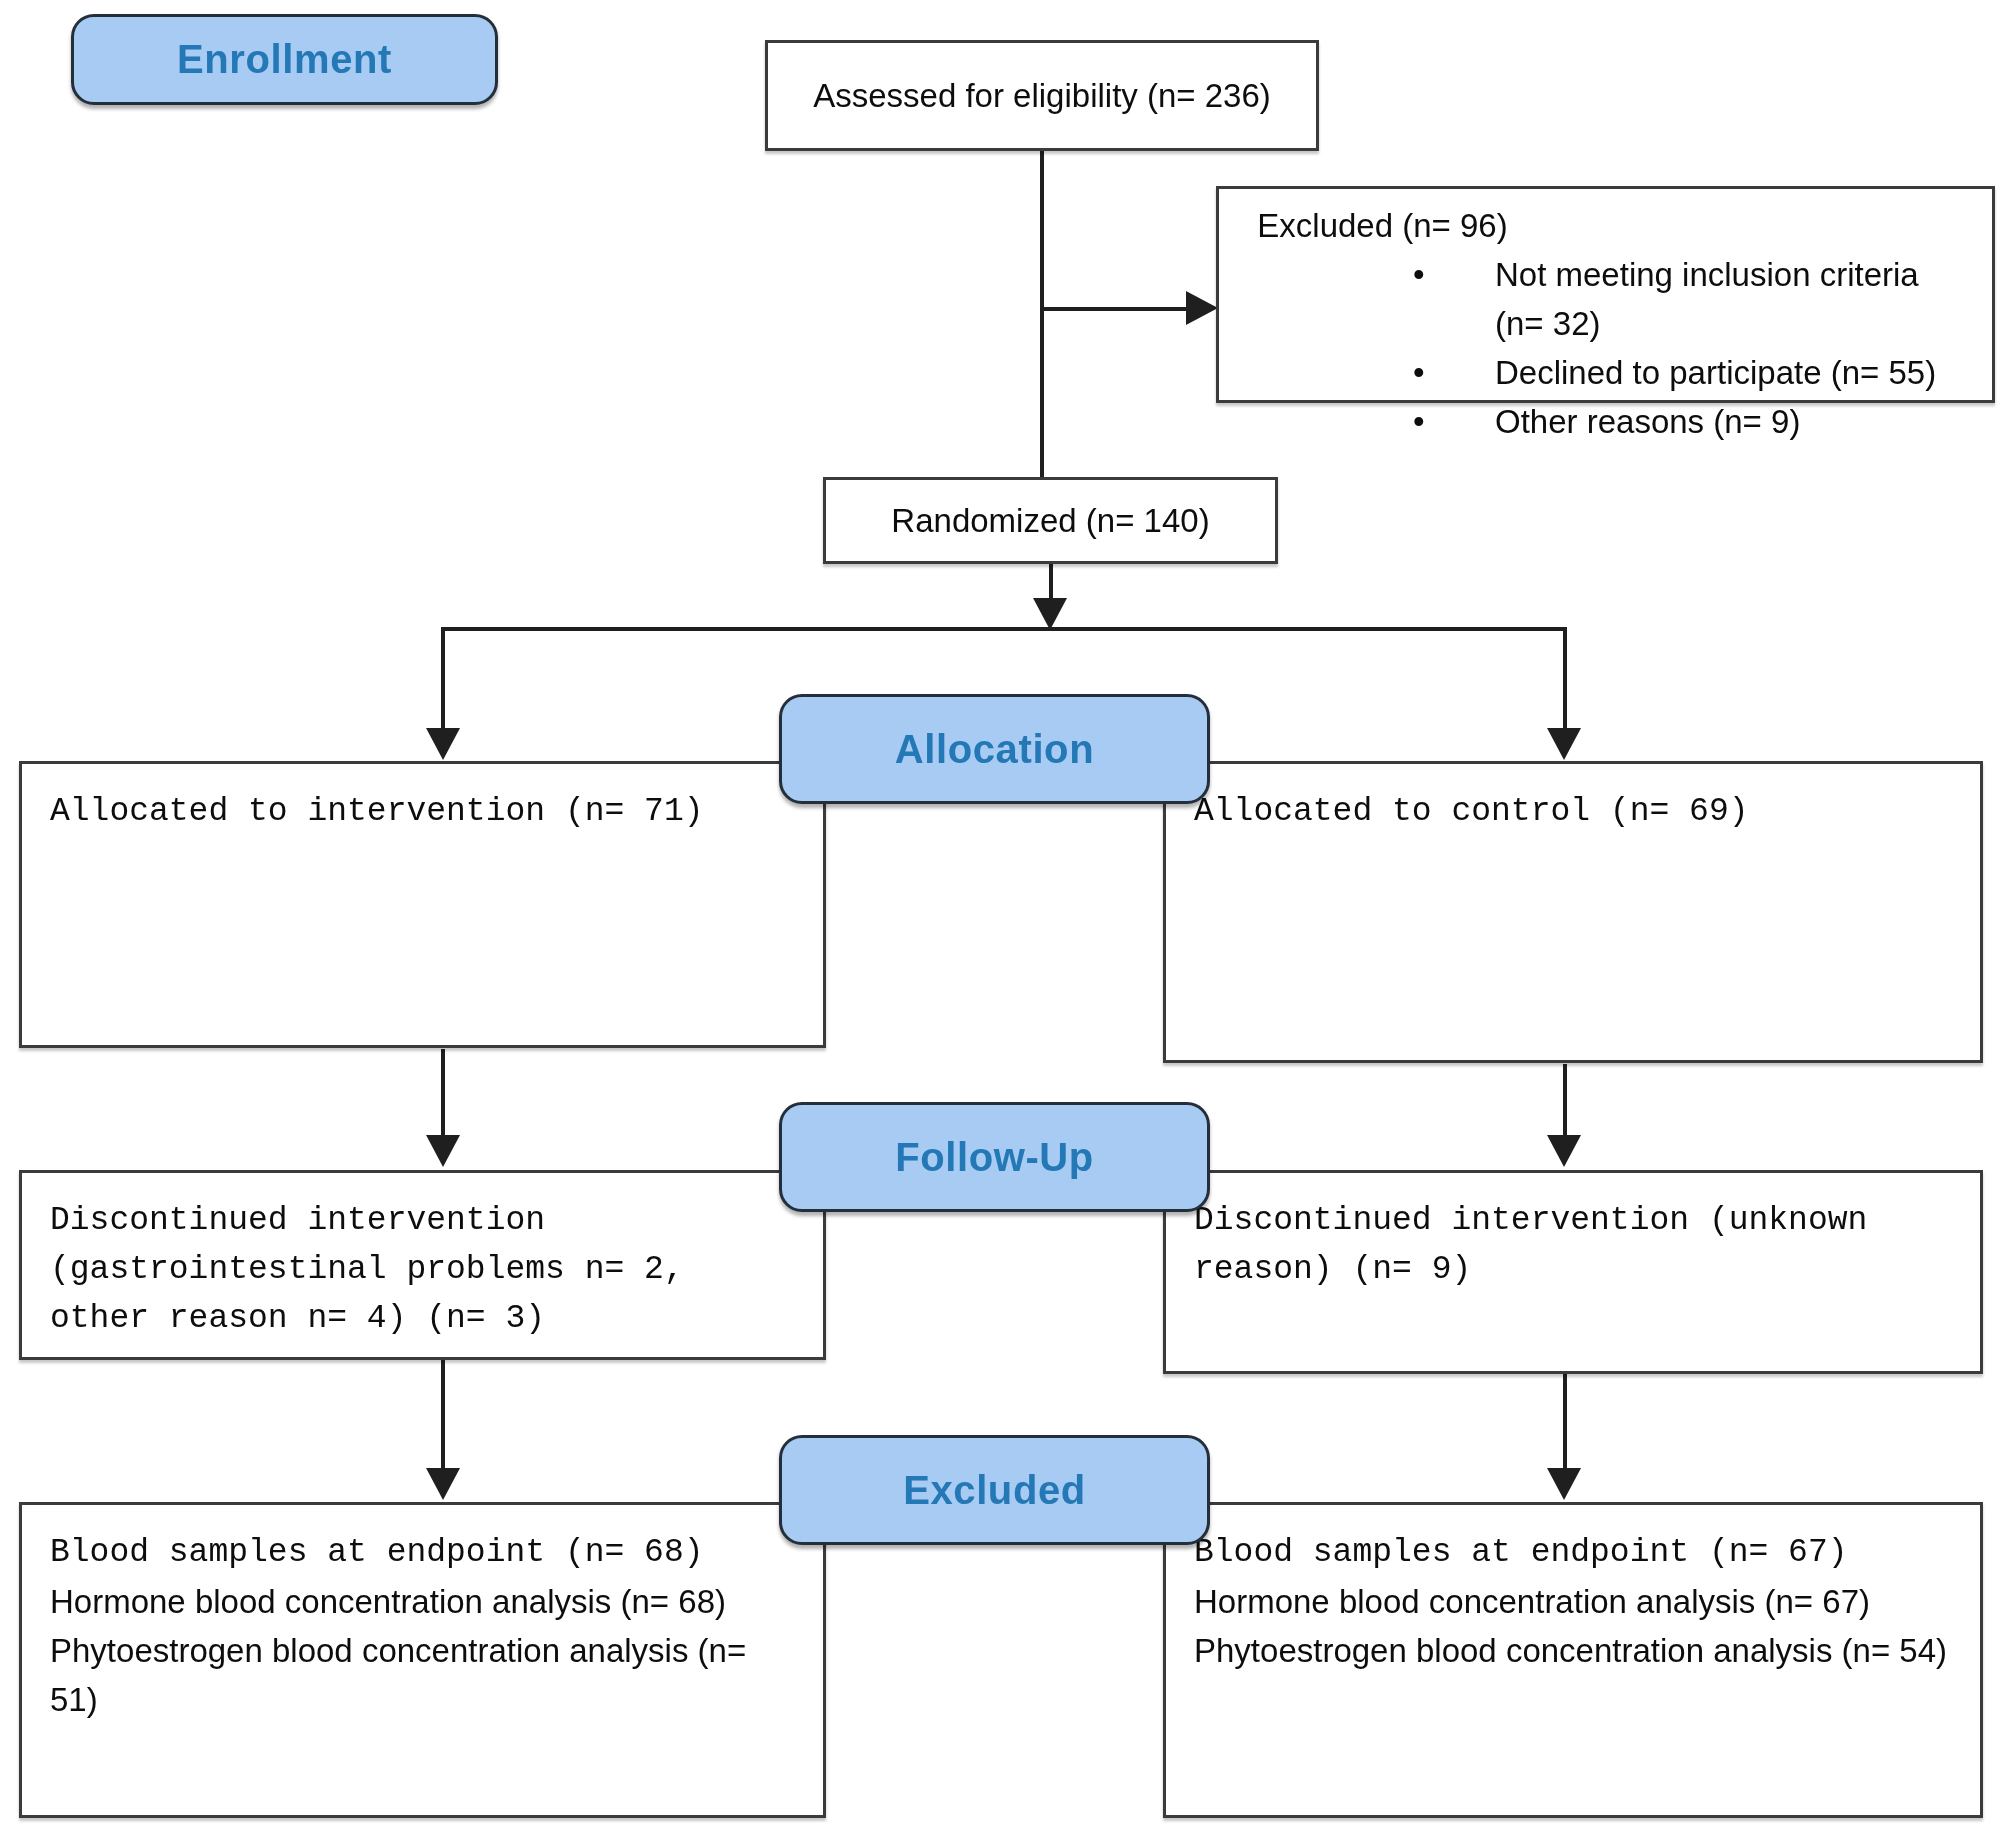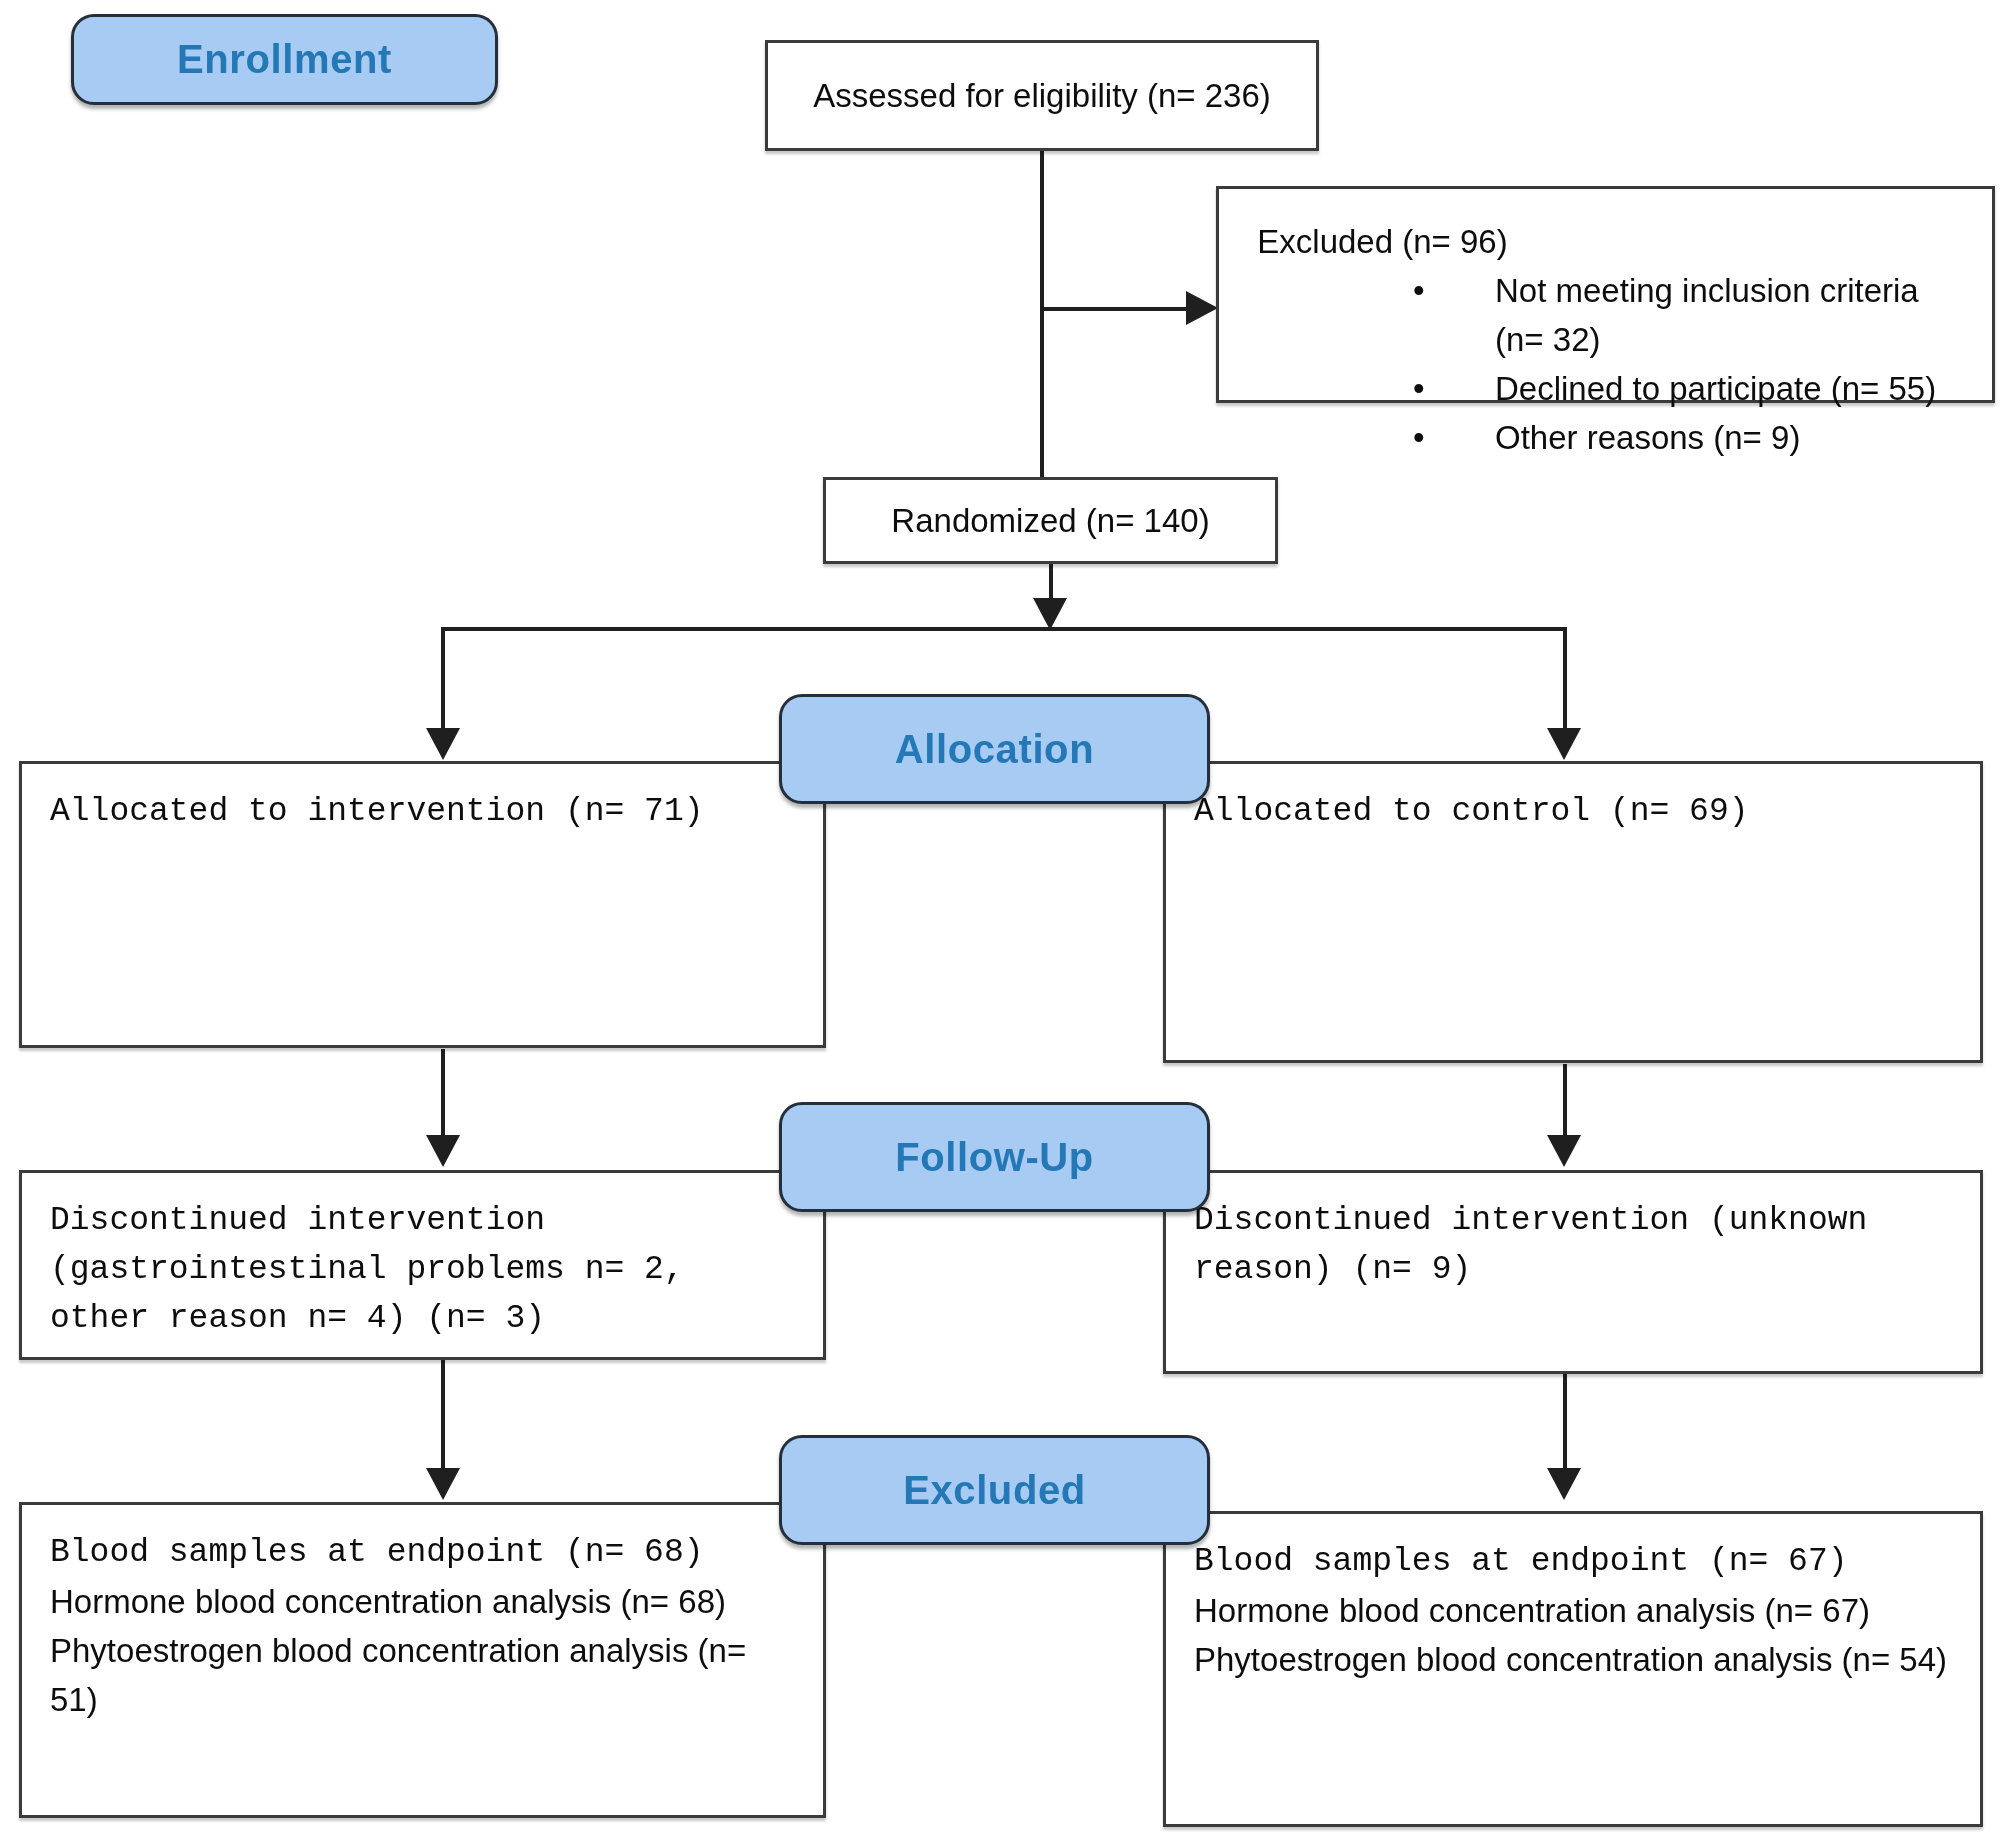--- a/index.html
+++ b/index.html
@@ -74,21 +74,21 @@
 
   <div class="flow-box centered" style="left:765px;top:40px;width:554px;height:111px;">
     <span>Assessed for eligibility (n= 236)</span>
   </div>
 
   <div class="vline" style="left:1040px;top:149px;height:328px;"></div>
 
   <div class="hline" style="left:1040px;top:307px;width:147px;"></div>
   <div class="arrow-right" style="left:1186px;top:291px;"></div>
 
-  <div class="flow-box top-left" style="left:1216px;top:186px;width:779px;height:217px;padding:28px 28px;">
+  <div class="flow-box top-left" style="left:1216px;top:186px;width:779px;height:217px;padding:12px 28px;">
     <div class="excluded-title">Excluded (n= 96)</div>
     <div class="bullet-row">
       <span class="bullet-marker">•</span>
       <span class="bullet-text">Not meeting inclusion criteria (n= 32)</span>
     </div>
     <div class="bullet-row">
       <span class="bullet-marker">•</span>
       <span class="bullet-text">Declined to participate (n= 55)</span>
     </div>
     <div class="bullet-row">
@@ -144,20 +144,20 @@
 
   <div class="stage-pill" style="left:779px;top:1435px;width:425px;height:104px;">
     <span>Excluded</span>
   </div>
 
   <div class="flow-box top-left" style="left:19px;top:1502px;width:807px;height:316px;">
     <div class="box-inner-pad">Blood samples at endpoint (n= 68)</div>
     <div>Hormone blood concentration analysis (n= 68)</div>
     <div>Phytoestrogen blood concentration analysis (n= 51)</div>
   </div>
-  <div class="flow-box top-left" style="left:1163px;top:1502px;width:820px;height:316px;margin-top:9px;">
+  <div class="flow-box top-left" style="left:1163px;top:1502px;width:820px;height:316px;">
     <div class="box-inner-pad">Blood samples at endpoint (n= 67)</div>
     <div>Hormone blood concentration analysis (n= 67)</div>
     <div>Phytoestrogen blood concentration analysis (n= 54)</div>
   </div>
 
 </div>
 
 
 </body></html>

